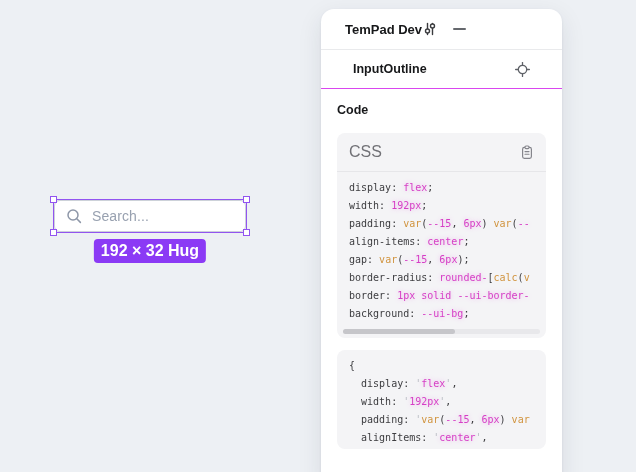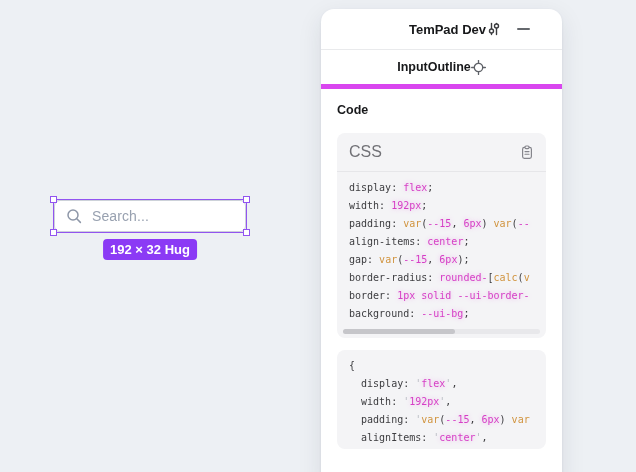--- a/index.html
+++ b/index.html
@@ -23,42 +23,42 @@
   .search-box .ph { color:#98a1b0; font-size:14px; letter-spacing:.1px; }
   .handle {
     position:absolute; width:7px; height:7px; background:#fff;
     border:1px solid var(--sel,#9254f0);
   }
   .h-tl { left:-4px; top:-4px; } .h-tr { right:-4px; top:-4px; }
   .h-bl { left:-4px; bottom:-4px; } .h-br { right:-4px; bottom:-4px; }
   .size-badge {
     position:absolute; left:50%; top:39px; transform:translateX(-50%);
     background:var(--badge,#8b3af5); color:#fff;
-    font-size:13px; font-weight:700; line-height:1;
+    font-size:16px; font-weight:700; line-height:1;
     padding:4px 7px; border-radius:4px; white-space:nowrap;
   }
 
   
   .panel {
     position:absolute; left:321px; top:9px; width:241px; height:480px;
     background:#fff; border-radius:13px;
     box-shadow:0 1px 3px rgba(25,35,55,.07), 0 8px 24px rgba(25,35,55,.10);
   }
   .panel-header {
-    height:41px; padding:0 32px; display:flex; align-items:center;
-    justify-content:flex-end; border-bottom:1px solid #e9eaec;
+    height:41px; padding:0 24px; display:flex; align-items:center;
+    justify-content:flex-start; border-bottom:1px solid #e9eaec;
   }
   .panel-title { font-size:13px; font-weight:700; color:#17181a; }
   .hdr-icons { display:flex; align-items:center; gap:15px; }
   .icon-btn { display:flex; align-items:center; justify-content:center; cursor:pointer; }
   .minus-bar { width:13px; height:2px; background:#65686d; border-radius:1px; }
 
   .node-row {
-    height:39px; padding:0 16px; display:flex; align-items:center;
-    justify-content:center; border-bottom:5px solid #d946ef;
+    height:39px; padding:0 32px; display:flex; align-items:center;
+    justify-content:space-between; border-bottom:1px solid #d946ef;
   }
   .node-name { font-size:12.5px; font-weight:700; color:#17181a; }
 
   .section-title { margin:14px 16px 16px; font-size:12.5px; font-weight:700; color:#17181a; }
 
   .code-block {
     margin:13px 16px 0; background:#f4f4f6; border-radius:8px;
     overflow:hidden; position:relative;
   }
   .code-block + .code-block { margin-top:12px; }

